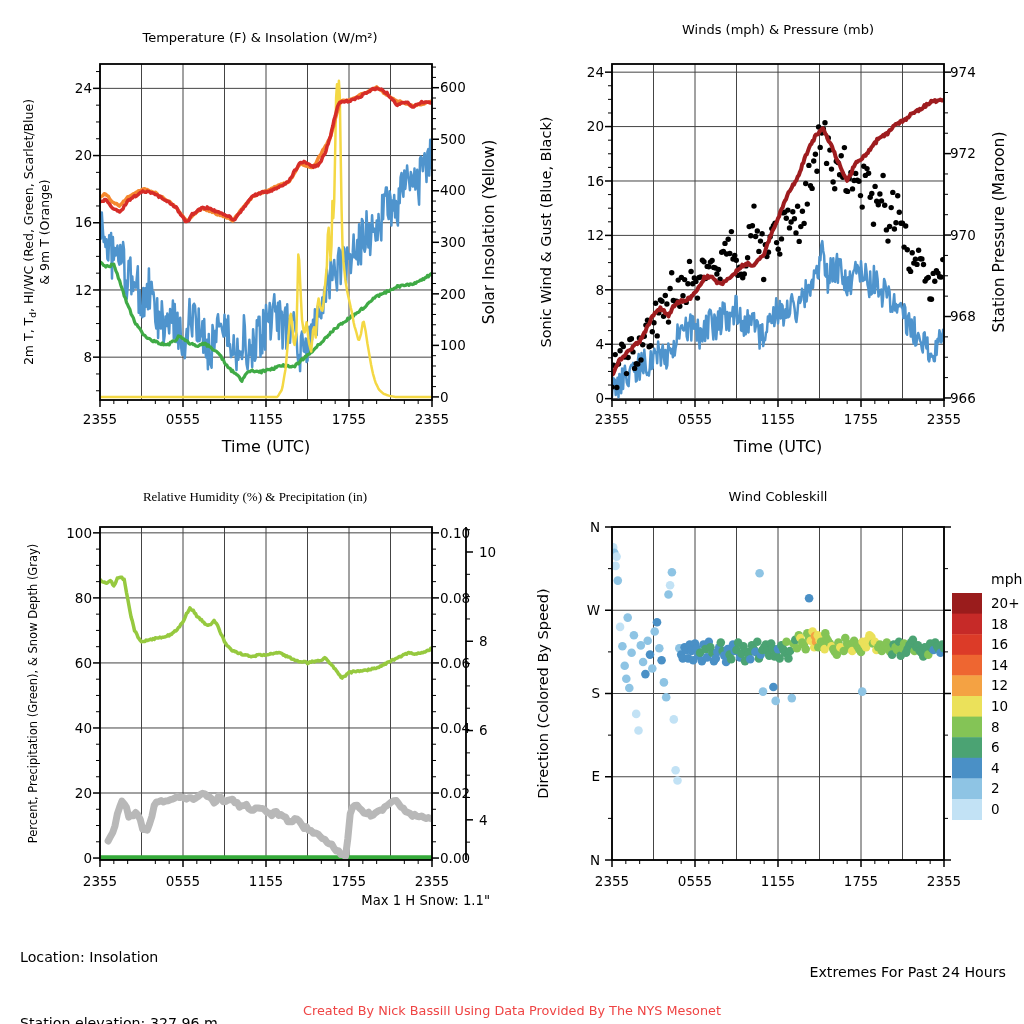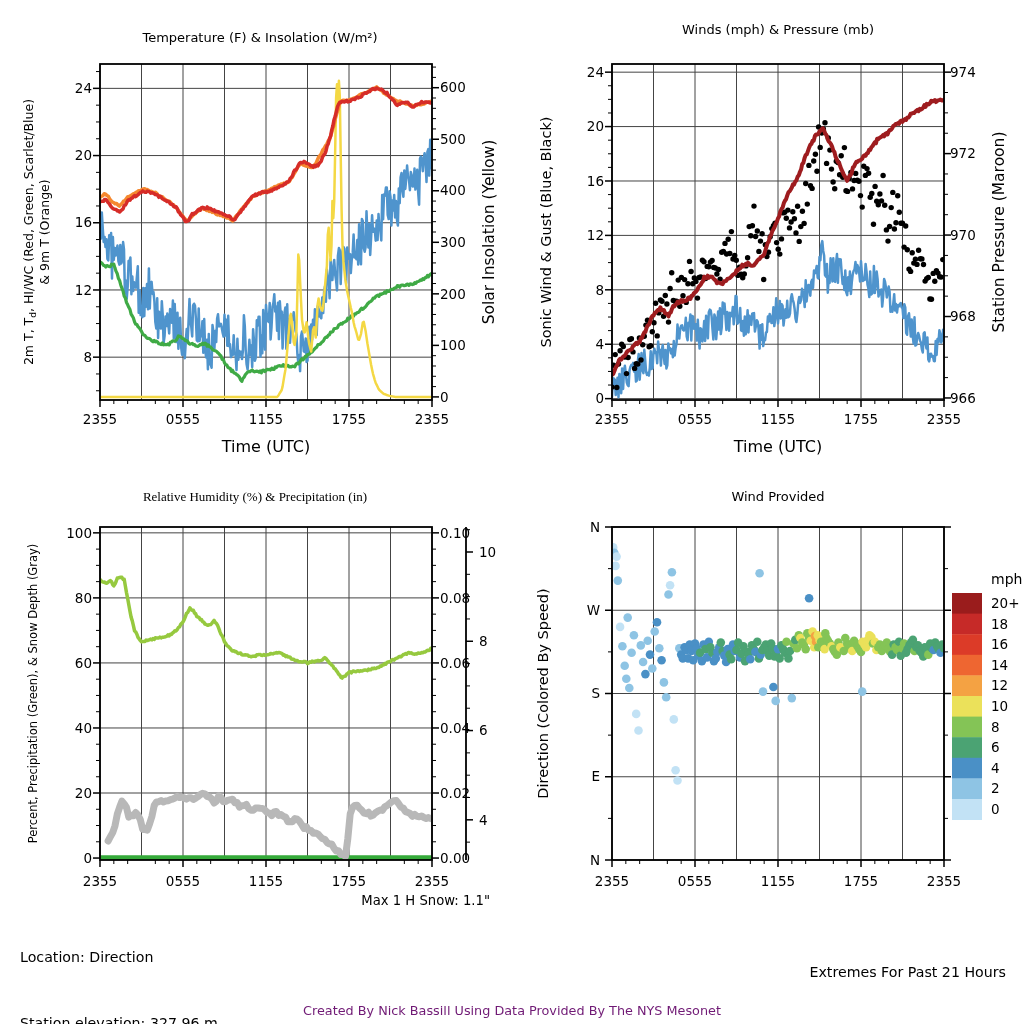--- a/index.html
+++ b/index.html
@@ -891,32 +891,32 @@
         <text x="991" y="793.4" text-anchor="start" font-size="13.5">2</text>
         <rect x="952" y="799" width="30" height="21" fill="#c2e2f5"></rect>
         <text x="991" y="814" text-anchor="start" font-size="13.5">0</text>
       </g>
     </g>
   </svg>
 
 <div class="ov chart-title" style="left:60px;top:30px;width:400px;">Temperature (F) &amp; Insolation (W/m²)</div>
 <div class="ov chart-title" style="left:578px;top:22px;width:400px;text-align:center;">Winds (mph) &amp; Pressure (mb)</div>
 <div class="ov chart-title" style="left:40px;top:489px;width:430px;font-family:Liberation Serif, serif;">Relative Humidity (%) &amp; Precipitation (in)</div>
-<div class="ov chart-title" style="left:578px;top:489px;width:400px;">Wind Provided</div>
+<div class="ov chart-title" style="left:578px;top:489px;width:400px;">Wind Cobleskill</div>
 
 <div class="ov note" style="right:534px;top:893px;">Max 1 H Snow: 1.1"</div>
 
 <div class="ov foot" style="left:20px;top:901px;">
-  <div>Location: Direction</div>
+  <div>Location: Insolation</div>
   <div>Station elevation: 327.96 m</div>
   
   
   
 </div>
 
 <div class="ov foot foot-right" style="right:18px;top:916px;">
-  <div>Extremes For Past 21 Hours</div>
+  <div>Extremes For Past 24 Hours</div>
   
   
   
 </div>
 
-<div class="ov credit" style="top: 1003px; color: #701a75;">Created By Nick Bassill Using Data Provided By The NYS Mesonet</div>
+<div class="ov credit" style="top: 1003px; color: #ef4444;">Created By Nick Bassill Using Data Provided By The NYS Mesonet</div>
 
 </body></html>

